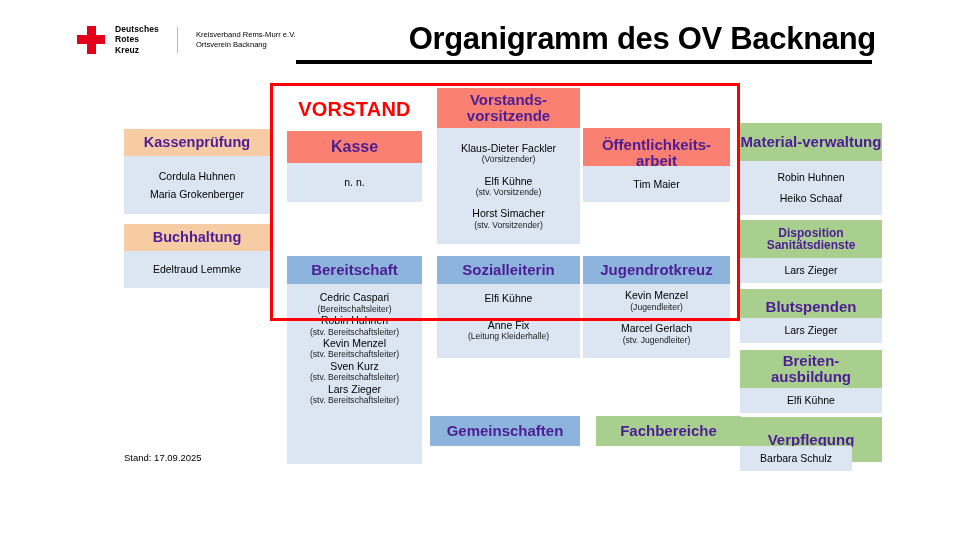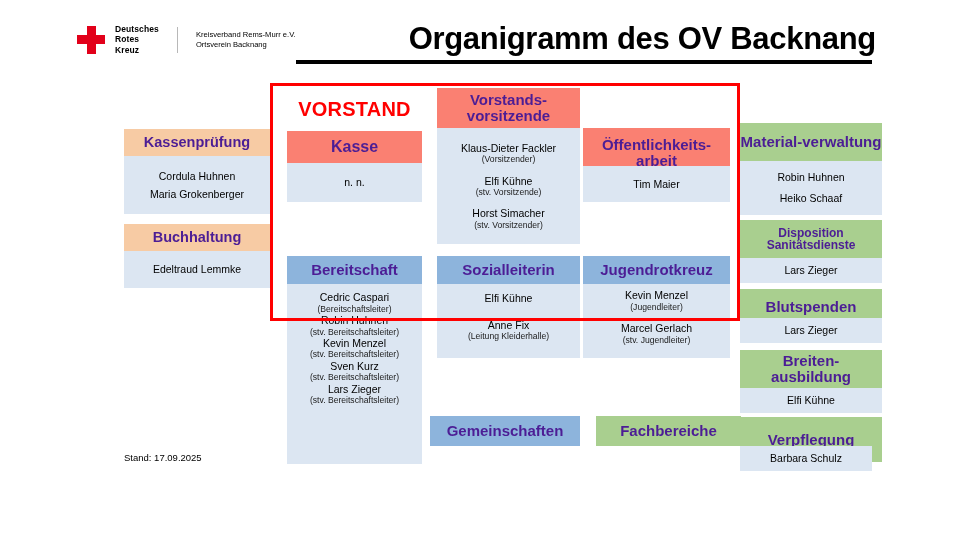--- a/index.html
+++ b/index.html
@@ -227,21 +227,21 @@
     <span>Breiten-</span>
     <span>ausbildung</span>
   </div>
   <div class="abs body-box" style="left:740px;top:388px;width:142px;height:25px;">
     <div class="entry">
       <div class="person">Elfi Kühne</div>
     </div>
   </div>
 
   <div class="abs hdr hdr-green" style="left:740px;top:417px;width:142px;height:45px;font-size:15px;">Verpflegung</div>
-  <div class="abs body-box" style="left:740px;top:446px;width:132px;height:25px;">
+  <div class="abs body-box" style="left:740px;top:446px;width:112px;height:25px;">
     <div class="entry">
       <div class="person">Barbara Schulz</div>
     </div>
   </div>
 
   <div class="abs hdr hdr-blue" style="left:430px;top:416px;width:150px;height:30px;font-size:15px;">Gemeinschaften</div>
   <div class="abs hdr hdr-green" style="left:585px;top:416px;width:145px;height:30px;font-size:15px;margin-left:11px;">Fachbereiche</div>
 
   <div class="stand">Stand: 17.09.2025</div>
 

